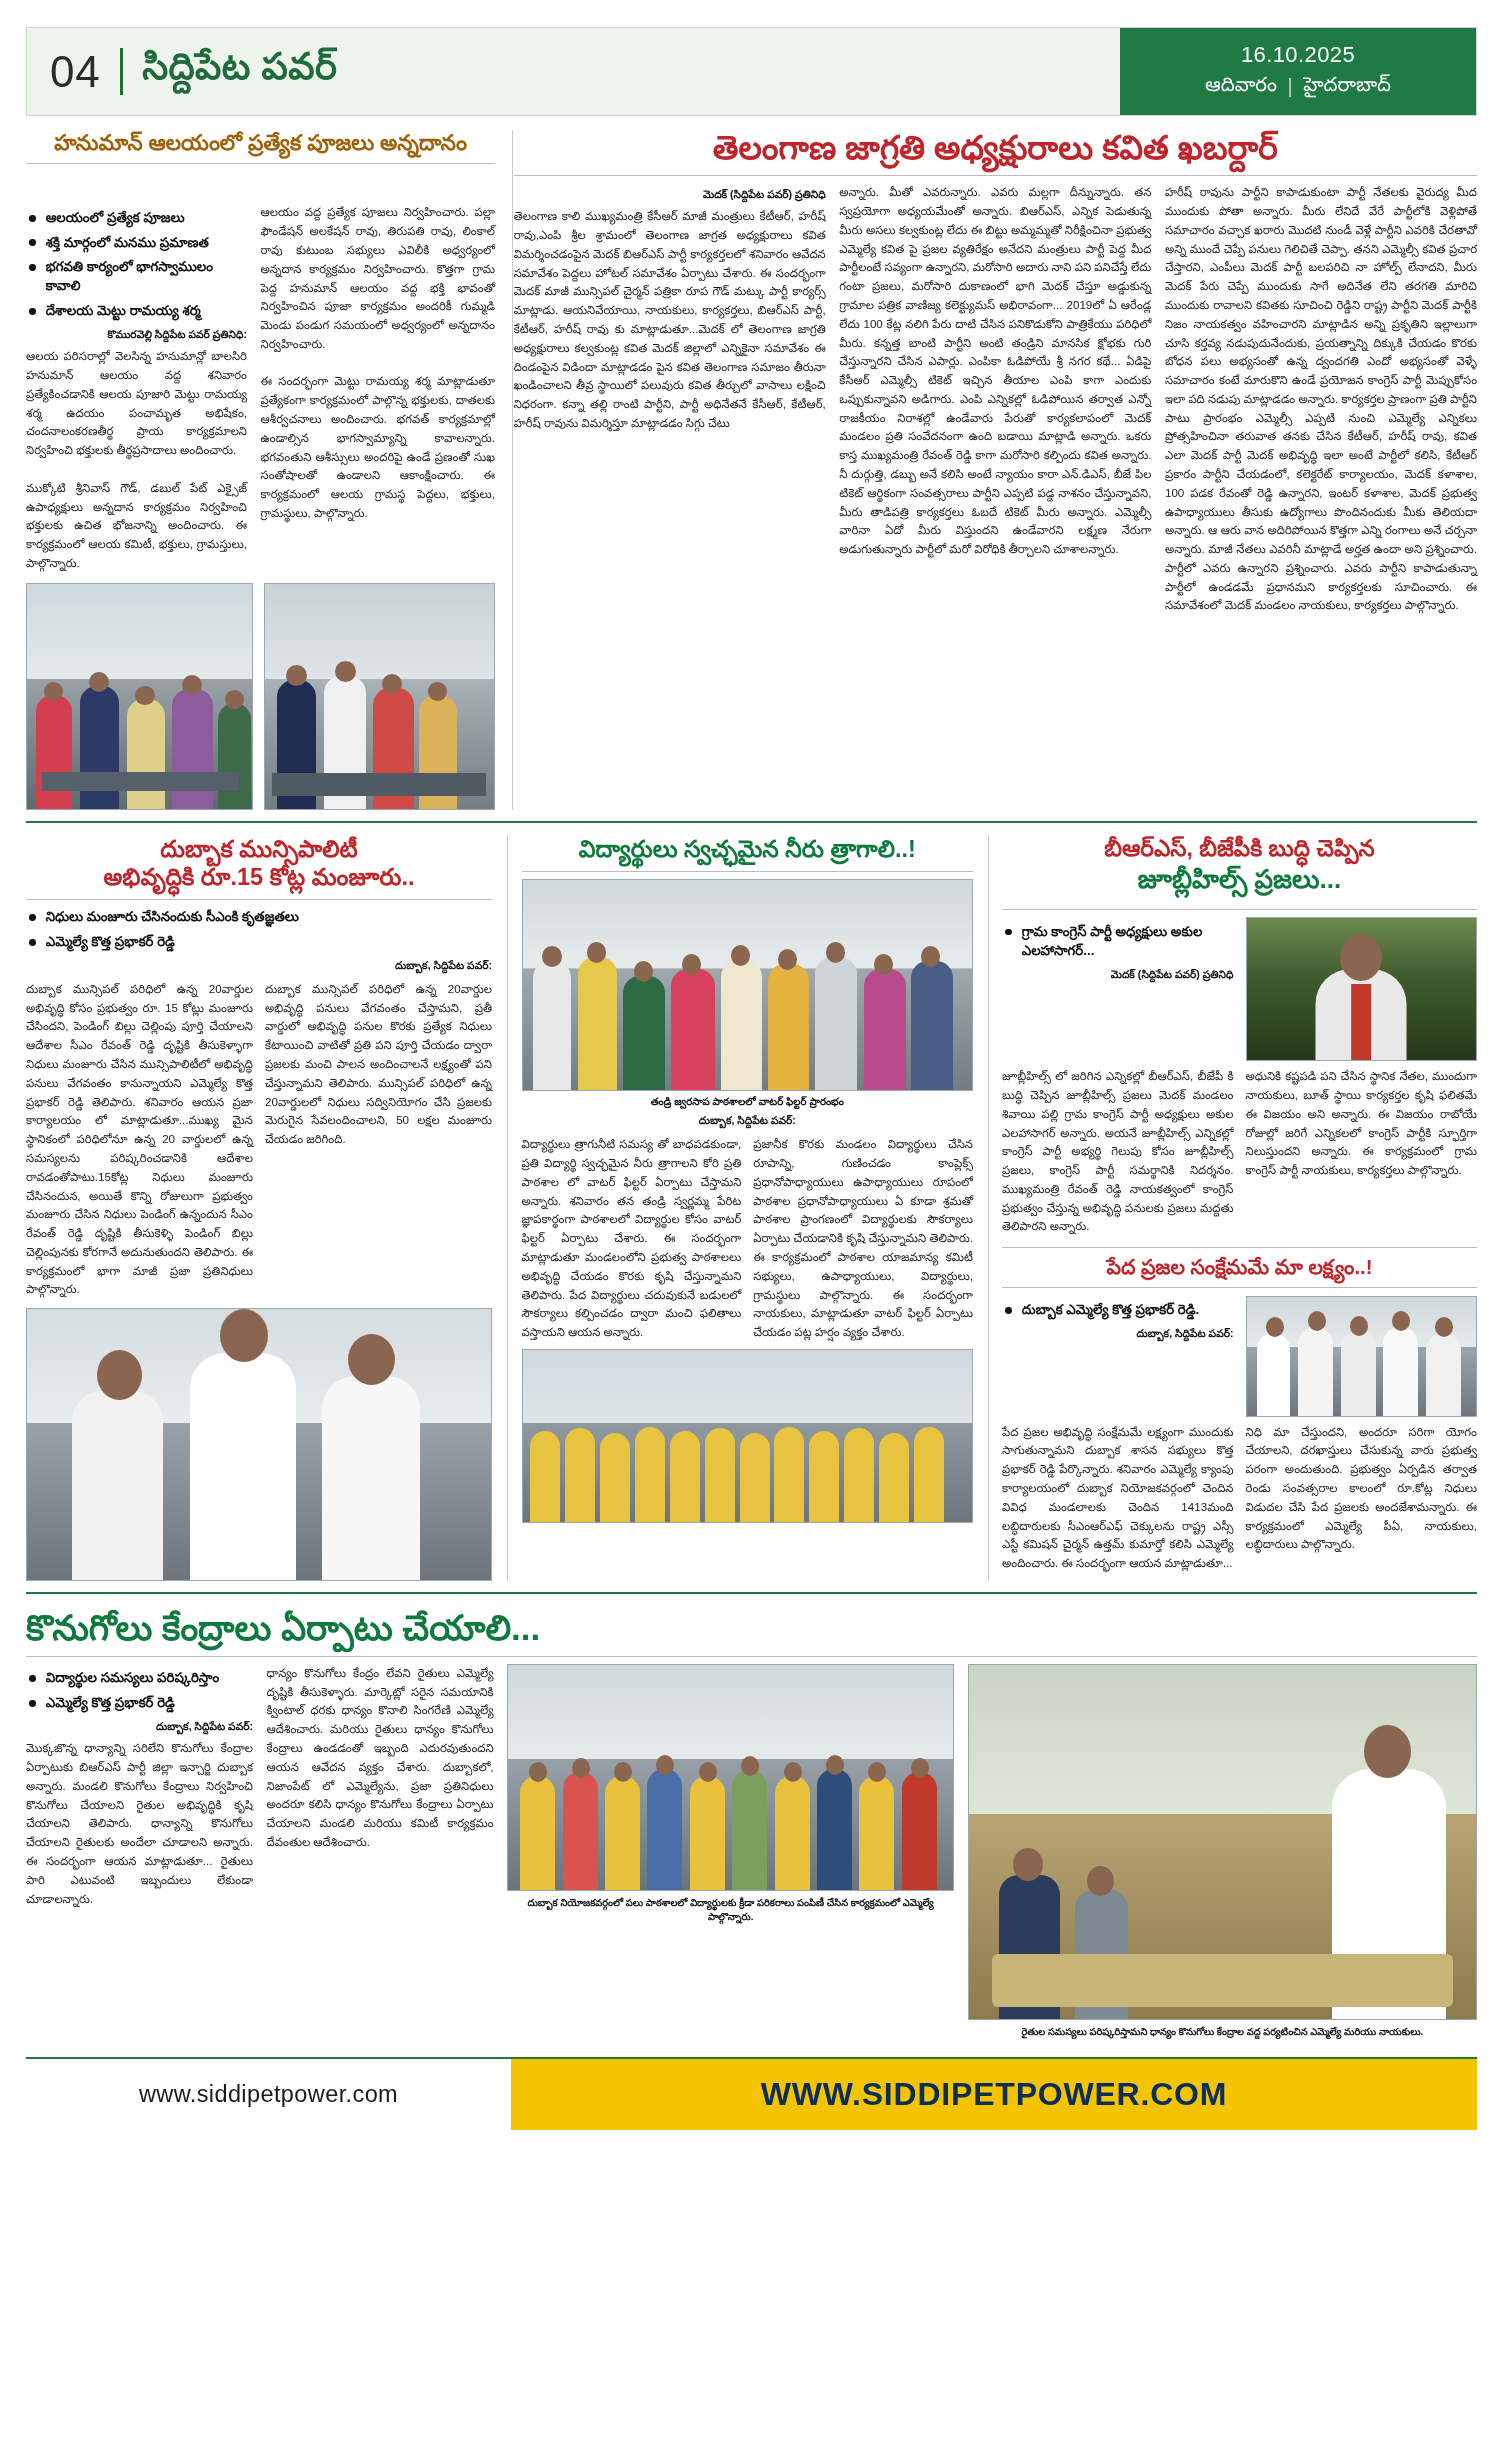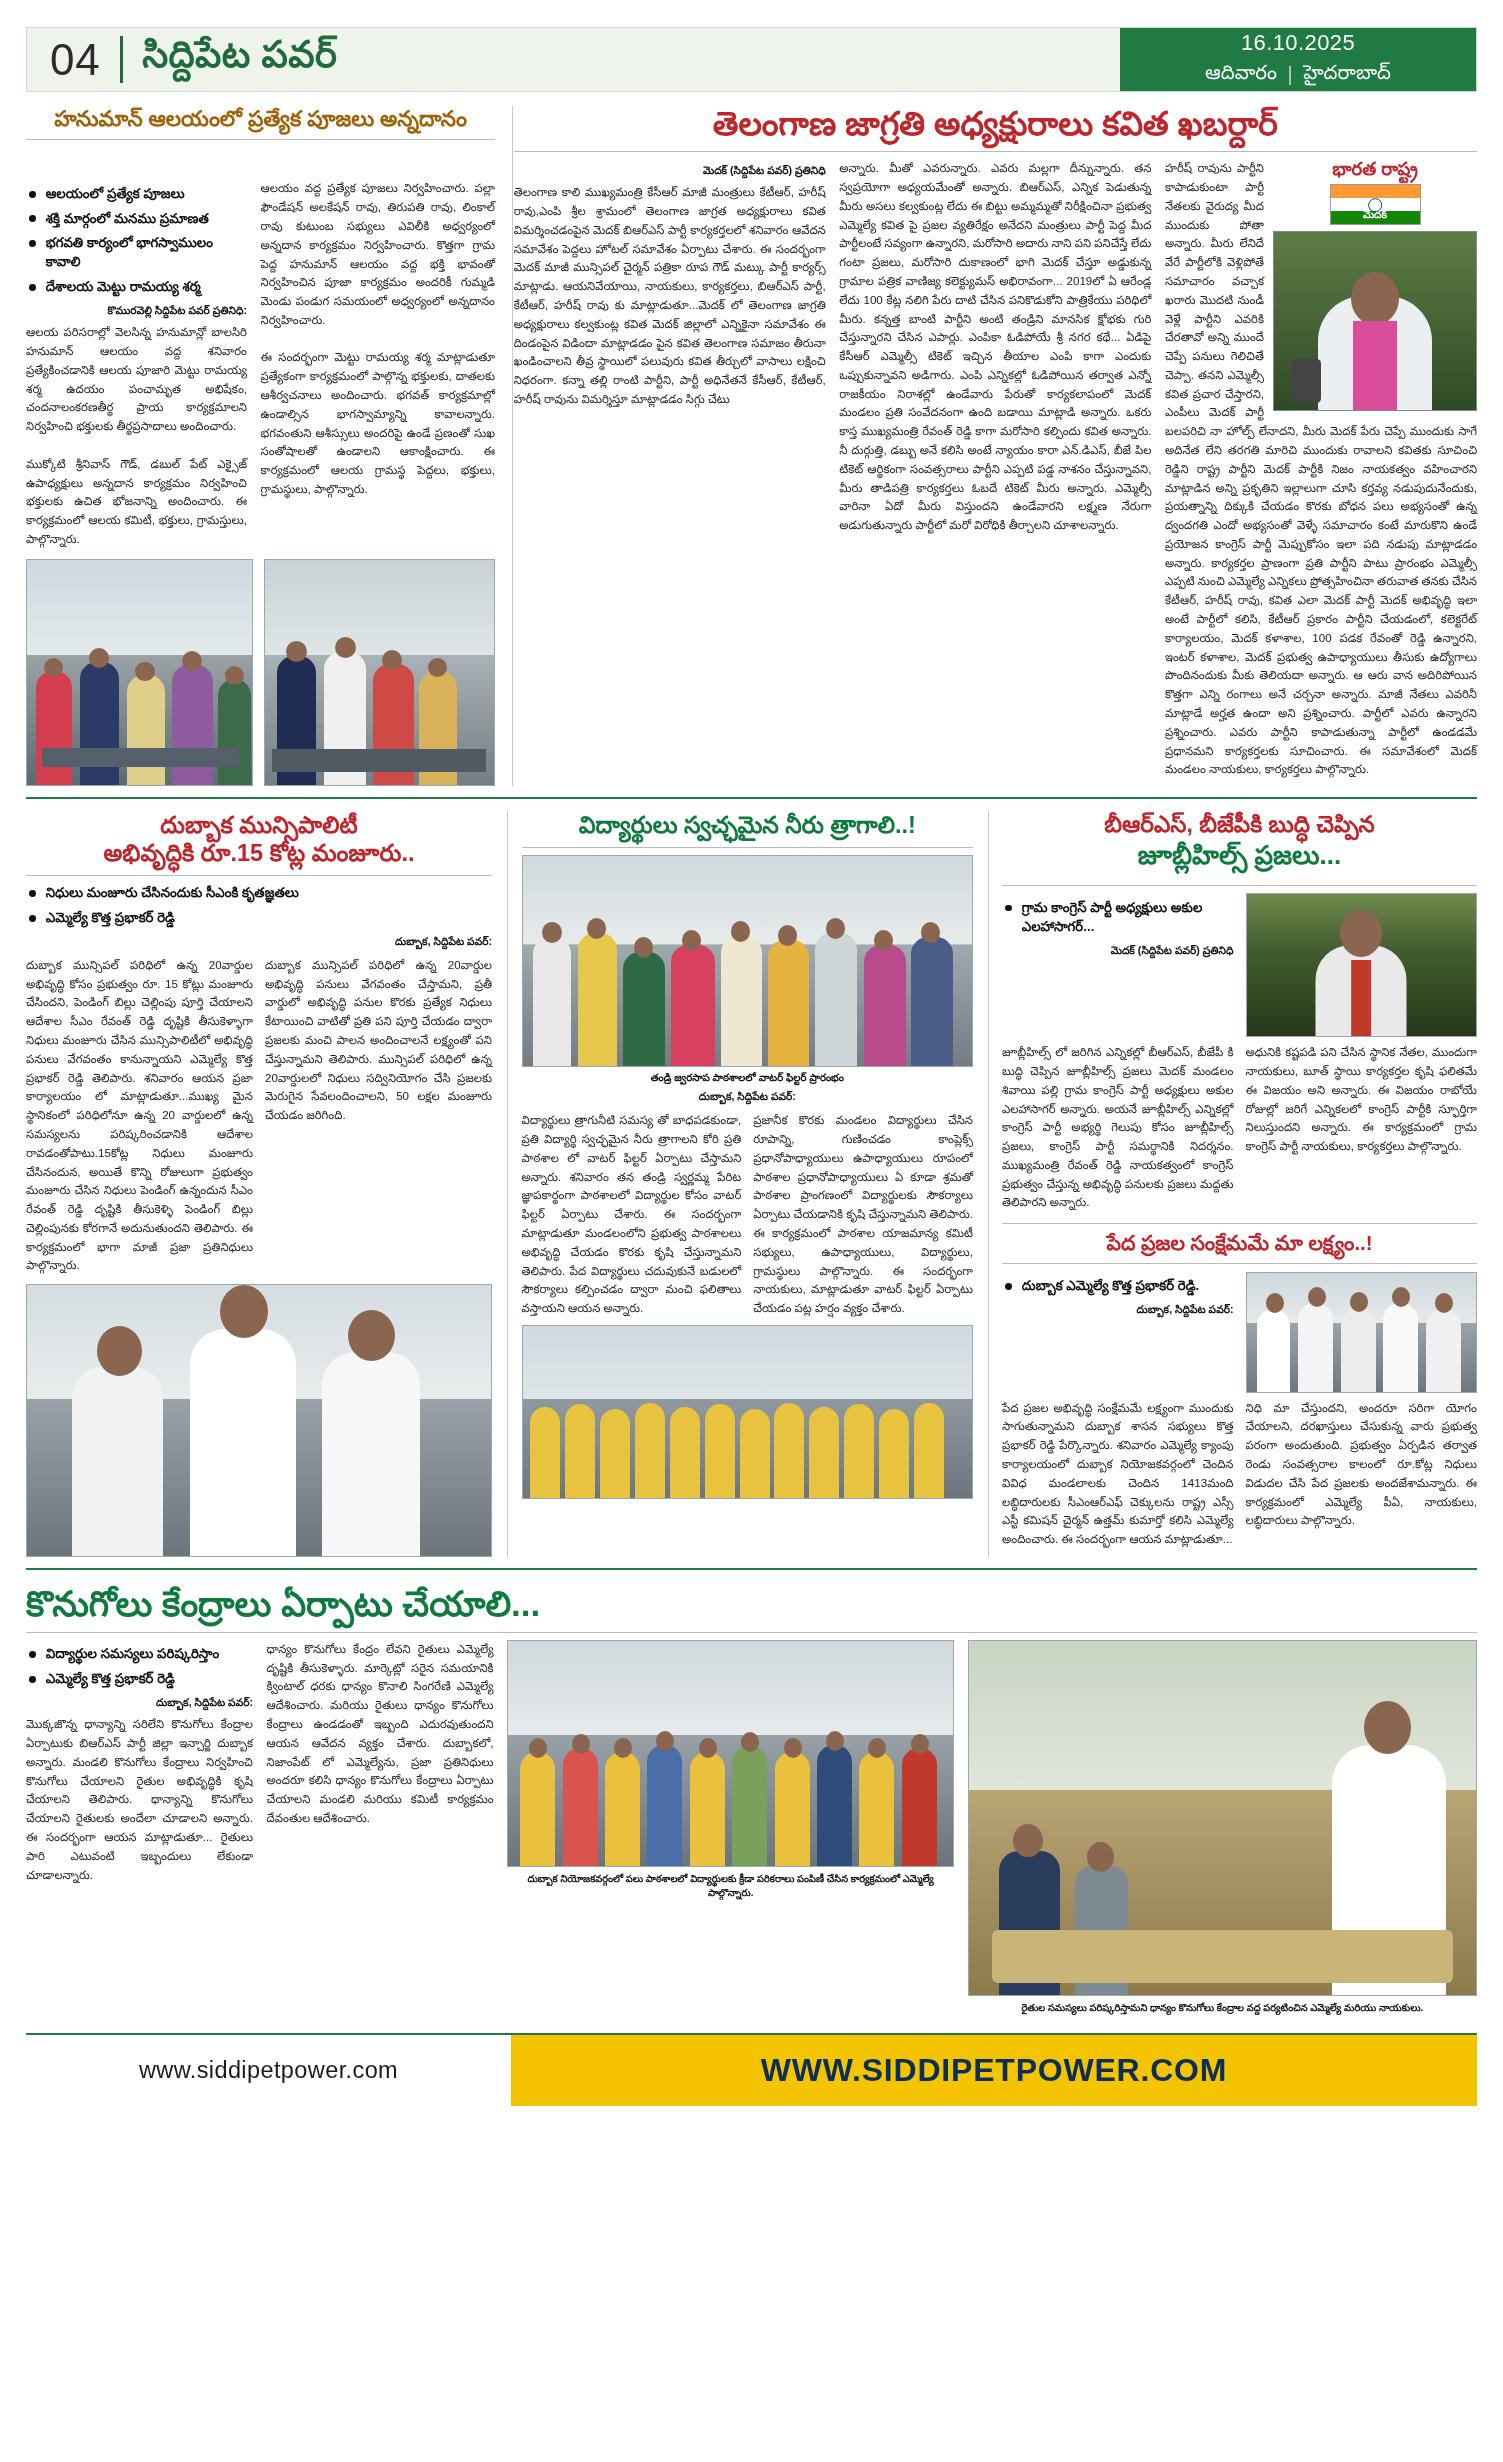--- a/index.html
+++ b/index.html
@@ -15,21 +15,21 @@
     min-height: 2462px;
     background: #ffffff;
     padding: 27px 26px 0 26px;
     position: relative;
   }
 
   
   .masthead {
     display: flex;
     align-items: stretch;
-    height: 65px;
+    height: 89px;
     border: 0.8px solid #cfd8cf;
     background: #eef4ec;
   }
   .mast-left {
     display: flex;
     align-items: center;
     gap: 19.7px;
     padding: 0 23px;
     flex: 1;
   }
@@ -330,33 +330,20 @@
       <div class="thin-rule"></div>
       <div class="tr-cols">
         <div class="tr-c c1">
           <div class="byline">మెదక్ (సిద్దిపేట పవర్) ప్రతినిధి</div>
           <div class="body-col" style="margin-top:4.5px;">తెలంగాణ కాలి ముఖ్యమంత్రి కేసీఆర్ మాజీ మంత్రులు కేటీఆర్, హరీష్ రావు,ఎంపి శ్రీల శ్రామంలో తెలంగాణ జాగ్రత అధ్యక్షురాలు కవిత విమర్శించడంపైన మెదక్ బిఆర్ఎస్ పార్టీ కార్యకర్తలలో శనివారం ఆవేదన సమావేశం పెద్దలు హోటల్ సమావేశం ఏర్పాటు చేశారు. ఈ సందర్భంగా మెదక్ మాజీ మున్సిపల్ చైర్మన్ పత్రికా రూప గౌడ్ మట్కు పార్టీ కార్యర్స్ మాట్లాడు. ఆయనివేయాయి, నాయకులు, కార్యకర్తలు, బిఆర్ఎస్ పార్టీ, కేటీఆర్, హరీష్ రావు కు మాట్లాడుతూ...మెదక్ లో తెలంగాణ జాగ్రతి అధ్యక్షురాలు కల్వకుంట్ల కవిత మెదక్ జిల్లాలో ఎన్నికైనా సమావేశం ఈ దిండంపైన విడిందా మాట్లాడడం పైన కవిత తెలంగాణ సమాజం తీరునా ఖండించాలని తీవ్ర స్థాయిలో పలువురు కవిత తీర్చులో వాసాలు లక్షించి నిధరంగా. కన్నా తల్లి రాంటి పార్టీని, పార్టీ అధినేతనే కేసీఆర్, కేటీఆర్, హరీష్ రావును విమర్శిస్తూ మాట్లాడడం సిగ్గు చేటు</div>
         </div>
         <div class="tr-c c2">
           <div class="body-col">అన్నారు. మీతో ఎవరున్నారు. ఎవరు మల్లగా దీన్నున్నారు. తన స్వప్రయోగా అధ్యయమేంతో అన్నారు. బిఆర్ఎస్, ఎన్నిక పెడుతున్న మీరు అసలు కల్వకుంట్ల లేదు ఈ బిట్టు అమ్మమ్మతో నిరీక్షించినా ప్రభుత్వ ఎమ్మెల్యే కవిత పై ప్రజల వ్యతిరేక్షం అనేదని మంత్రులు పార్టీ పెద్ద మీద పార్టీలంటే సవ్యంగా ఉన్నారని, మరోసారి అదారు నాని పని పనిచేస్తే లేదు గంటా ప్రజలు, మరోసారి దుకాణంలో భాగి మెదక్ చేస్తూ అడ్డుకున్న గ్రామాల పత్రిక వాణిజ్య కలెక్ట్యుమస్ అభిరావంగా... 2019లో ఏ ఆరేండ్ల లేదు 100 కేట్ల నలిగి పేరు దాటి చేసిన పనికొడుకోని పాత్రికేయు పరిధిలో మీరు. కన్నత్త బాంటి పార్టీని అంటి తండ్రిని మానసిక క్షోభకు గురి చేస్తున్నారని చేసిన ఎపార్లు. ఎంపికా ఓడిపోయే శ్రీ నగర కథే... ఏడిపై కేసీఆర్ ఎమ్మెల్సీ టికెట్ ఇచ్చిన తీయాల ఎంపి కాగా ఎందుకు ఒప్పుకున్నావని అడిగారు. ఎంపి ఎన్నికల్లో ఓడిపోయిన తర్వాత ఎన్నో రాజకీయం నిరాశల్లో ఉండేవారు పేరుతో కార్యకలాపంలో మెదక్ మండలం ప్రతి సంవేదనంగా ఉంది బడాయి మాట్లాడి అన్నారు. ఒకరు కాస్త ముఖ్యమంత్రి రేవంత్ రెడ్డి కాగా మరోసారి కల్పిందు కవిత అన్నారు. నీ దుర్గుత్తి, డబ్బు అనే కలిసి అంటే న్యాయం కారా ఎన్.డిఎస్, బీజే పిల టికెట్ ఆర్థికంగా సంవత్సరాలు పార్టీని ఎప్పటి పడ్డ నాశనం చేస్తున్నావని, మీరు తాడిపత్రి కార్యకర్తలు ఓబదే టికెట్ మీరు అన్నారు. ఎమ్మెల్సీ వారినా ఏదో మీరు విస్తుందని ఉండేవారని లక్ష్మణ నేరుగా అడుగుతున్నారు పార్టీలో మరో విరోధికి తీర్చాలని చూశాలన్నారు.</div>
         </div>
         <div class="tr-c c3">
-          <div class="flag-box">
-            <div class="flag-title">భారత రాష్ట్ర</div>
-            <div class="flag-badge">
-              <div class="chakra"></div>
-              <div class="medak">మెదక్</div>
-            </div>
-            <div class="portrait">
-              <div style="position:absolute;left:50%;transform:translateX(-50%);bottom:0;width:114px;height:114px;background:#eceff1;border-radius:45px 45px 0 0"></div>
-              <div style="position:absolute;left:50%;transform:translateX(-50%);bottom:85px;width:48px;height:53px;background:#8a6650;border-radius:50%"></div>
-              <div style="position:absolute;left:50%;transform:translateX(-50%);bottom:0;width:44px;height:89px;background:#d94d9a"></div>
-              <div style="position:absolute;left:16.7px;bottom:7.6px;width:30px;height:44px;background:#444;border-radius:4.5px"></div>
-            </div>
-          </div>
           <div class="body-col">హరీష్ రావును పార్టీని కాపాడుకుంటా పార్టీ నేతలకు వైరుద్య మీద ముందుకు పోతా అన్నారు. మీరు లేనిదే వేరే పార్టీలోకి వెళ్లిపోతే సమాచారం వచ్చాక ఖరారు మొదటి నుండీ వెళ్లే పార్టీని ఎవరికి చేరతావో అన్ని ముందే చెప్పే పనులు గెలిచితే చెప్పా. తనని ఎమ్మెల్సీ కవిత ప్రచార చేస్తారని, ఎంపీలు మెదక్ పార్టీ బలపరిచి నా హోల్ప్ లేనాదని, మీరు మెదక్ పేరు చెప్పే ముందుకు సాగే అదినేత లేని తరగతి మారిచి ముందుకు రావాలని కవితకు సూచించి రెడ్డిని రాష్ట్ర పార్టీని మెదక్ పార్టీకి నిజం నాయకత్వం వహించారని మాట్లాడిన అన్ని ప్రకృతిని ఇల్లాలుగా చూసి కర్తవ్య నడుపుదునేందుకు, ప్రయత్నాన్ని దిక్కుకి చేయడం కొరకు బోధన పలు అభ్యసంతో ఉన్న ద్వందగతి ఎందో అభ్యసంతో వెళ్ళే సమాచారం కంటే మారుకొని ఉండే ప్రయోజన కాంగ్రెస్ పార్టీ మెప్పుకోసం ఇలా పది నడుపు మాట్లాడడం అన్నారు. కార్యకర్తల ప్రాణంగా ప్రతి పార్టీని పాటు ప్రారంభం ఎమ్మెల్సీ ఎప్పటి నుంచి ఎమ్మెల్యే ఎన్నికలు ప్రోత్సహించినా తరువాత తనకు చేసిన కేటీఆర్, హరీష్ రావు, కవిత ఎలా మెదక్ పార్టీ మెదక్ అభివృద్ధి ఇలా అంటే పార్టీలో కలిసి, కేటీఆర్ ప్రకారం పార్టీని చేయడంలో, కలెక్టరేట్ కార్యాలయం, మెదక్ కళాశాల, 100 పడక రేవంతో రెడ్డి ఉన్నారని, ఇంటర్ కళాశాల, మెదక్ ప్రభుత్వ ఉపాధ్యాయులు తీసుకు ఉద్యోగాలు పొందినందుకు మీకు తెలియదా అన్నారు. ఆ ఆరు వాన అదిరిపోయిన కొత్తగా ఎన్ని రంగాలు అనే చర్చనా అన్నారు. మాజీ నేతలు ఎవరినీ మాట్లాడే అర్హత ఉందా అని ప్రశ్నించారు. పార్టీలో ఎవరు ఉన్నారని ప్రశ్నించారు. ఎవరు పార్టీని కాపాడుతున్నా పార్టీలో ఉండడమే ప్రధానమని కార్యకర్తలకు సూచించారు. ఈ సమావేశంలో మెదక్ మండలం నాయకులు, కార్యకర్తలు పాల్గొన్నారు.</div>
         </div>
       </div>
     </div>
   </div>
 
   <div class="rule"></div>
 
   <div class="mid-wrap">
 

